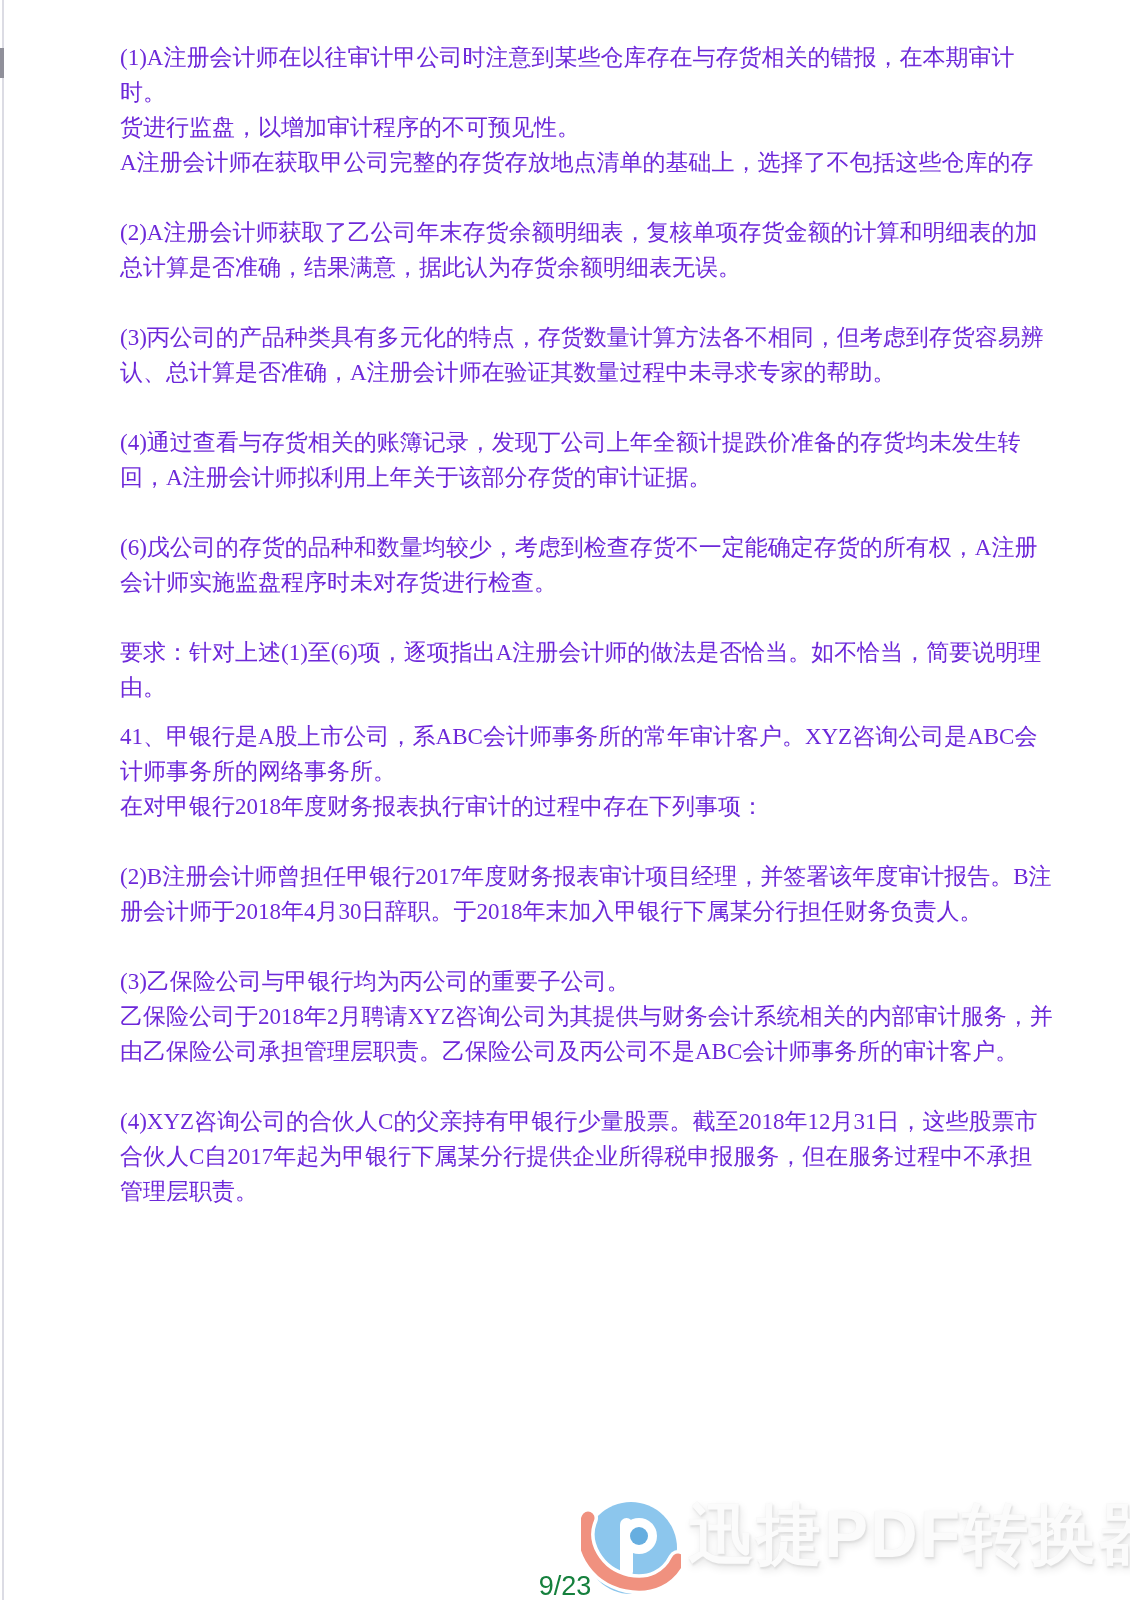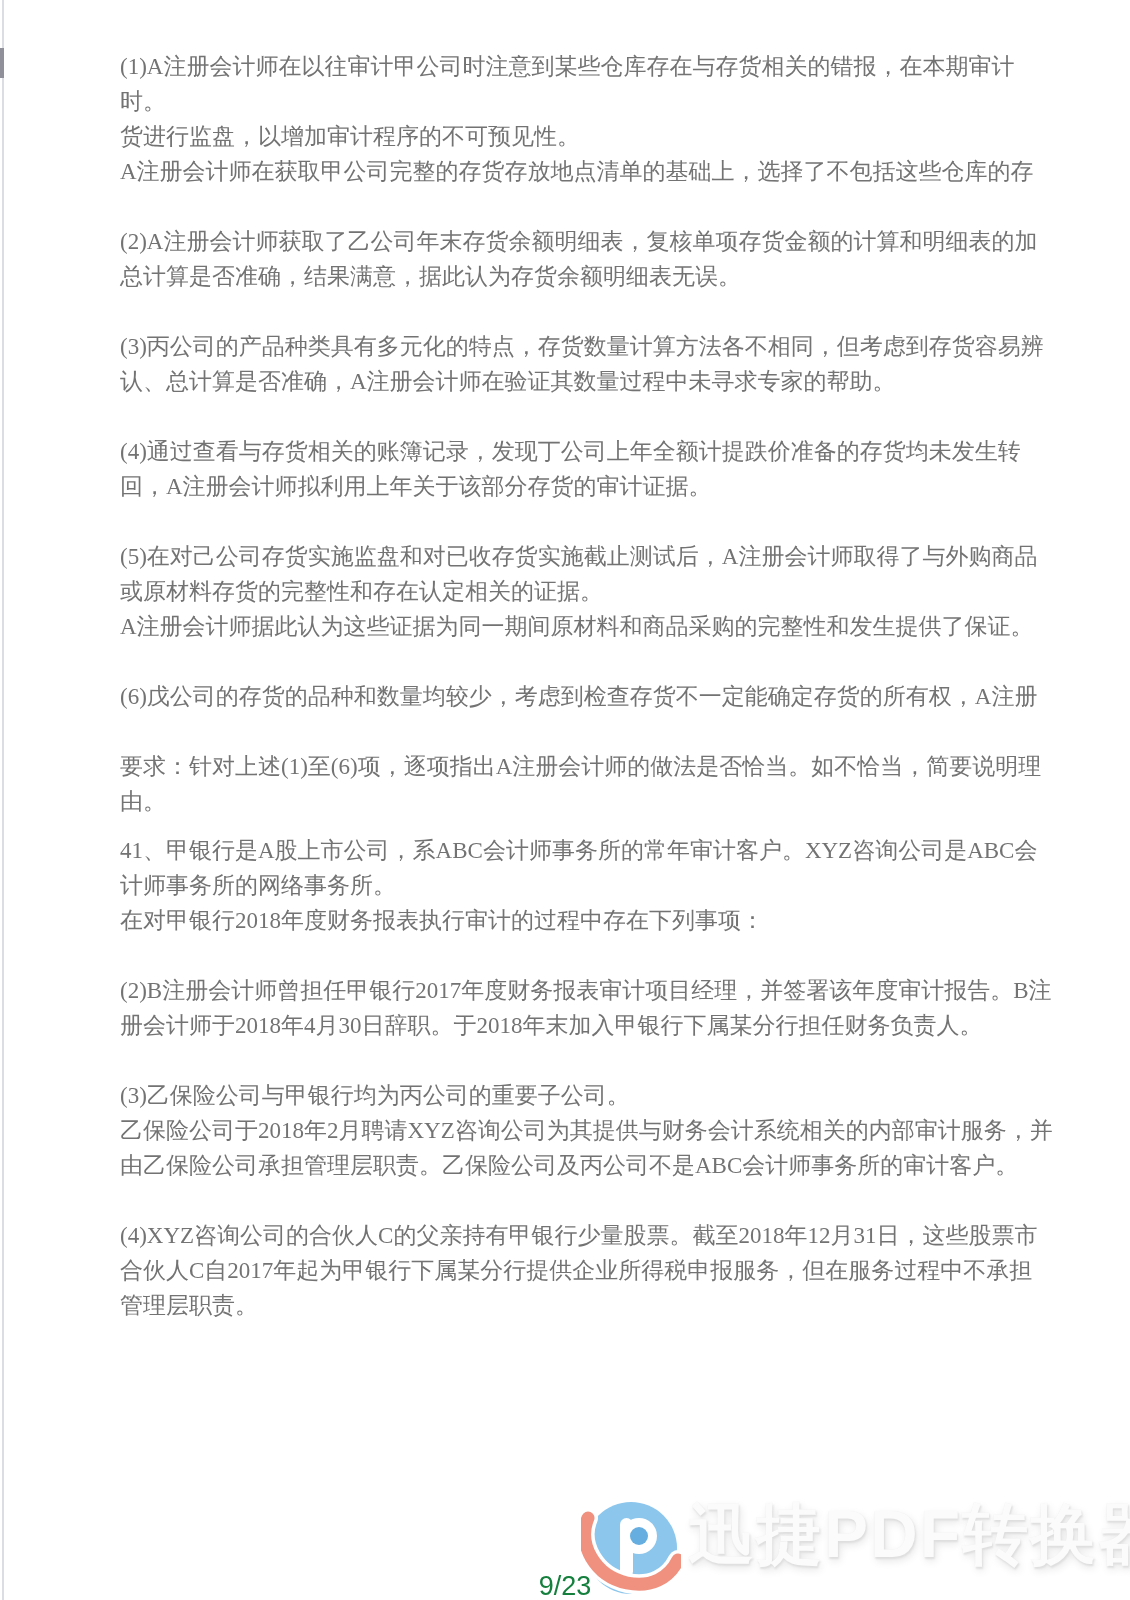--- a/index.html
+++ b/index.html
@@ -11,22 +11,22 @@
     font-family:"Liberation Serif","DejaVu Serif",serif;
   }
   .page { position:absolute; left:0; top:0; width:1130px; height:1600px; background:#ffffff; }
 
   
   .edge-line { position:absolute; left:2px; top:0; width:2px; height:1600px; background:#dcdce4; }
   .edge-mark { position:absolute; left:0; top:48px; width:4px; height:30px; background:#90909a; }
 
   
   .content {
-    position:absolute; left:120px; top:49px; width:905px;
-    color:#737373;
+    position:absolute; left:120px; top:40px; width:905px;
+    color:#6d28d9;
     font-size:23px;
     line-height:35px;
     z-index:2;
   }
   .para { margin:0; }
   .para + .para { margin-top:35px; }
   .para.tight { margin-top:14px; }
   .line { white-space:nowrap; }
 
   
@@ -72,26 +72,22 @@
       </div>
     <div class="para">
         <div class="line">(3)丙公司的产品种类具有多元化的特点，存货数量计算方法各不相同，但考虑到存货容易辨</div>
         <div class="line">认、总计算是否准确，A注册会计师在验证其数量过程中未寻求专家的帮助。</div>
       </div>
     <div class="para">
         <div class="line">(4)通过查看与存货相关的账簿记录，发现丁公司上年全额计提跌价准备的存货均未发生转</div>
         <div class="line">回，A注册会计师拟利用上年关于该部分存货的审计证据。</div>
       </div>
     <div class="para">
-        <div class="line">(5)在对己公司存货实施监盘和对已收存货实施截止测试后，A注册会计师取得了与外购商品</div>
-        <div class="line">或原材料存货的完整性和存在认定相关的证据。</div>
-        <div class="line">A注册会计师据此认为这些证据为同一期间原材料和商品采购的完整性和发生提供了保证。</div>
-      </div>
-    <div class="para">
         <div class="line">(6)戊公司的存货的品种和数量均较少，考虑到检查存货不一定能确定存货的所有权，A注册</div>
+        <div class="line">会计师实施监盘程序时未对存货进行检查。</div>
       </div>
     <div class="para">
         <div class="line">要求：针对上述(1)至(6)项，逐项指出A注册会计师的做法是否恰当。如不恰当，简要说明理</div>
         <div class="line">由。</div>
       </div>
     <div class="para tight">
         <div class="line">41、甲银行是A股上市公司，系ABC会计师事务所的常年审计客户。XYZ咨询公司是ABC会</div>
         <div class="line">计师事务所的网络事务所。</div>
         <div class="line">在对甲银行2018年度财务报表执行审计的过程中存在下列事项：</div>
       </div>

